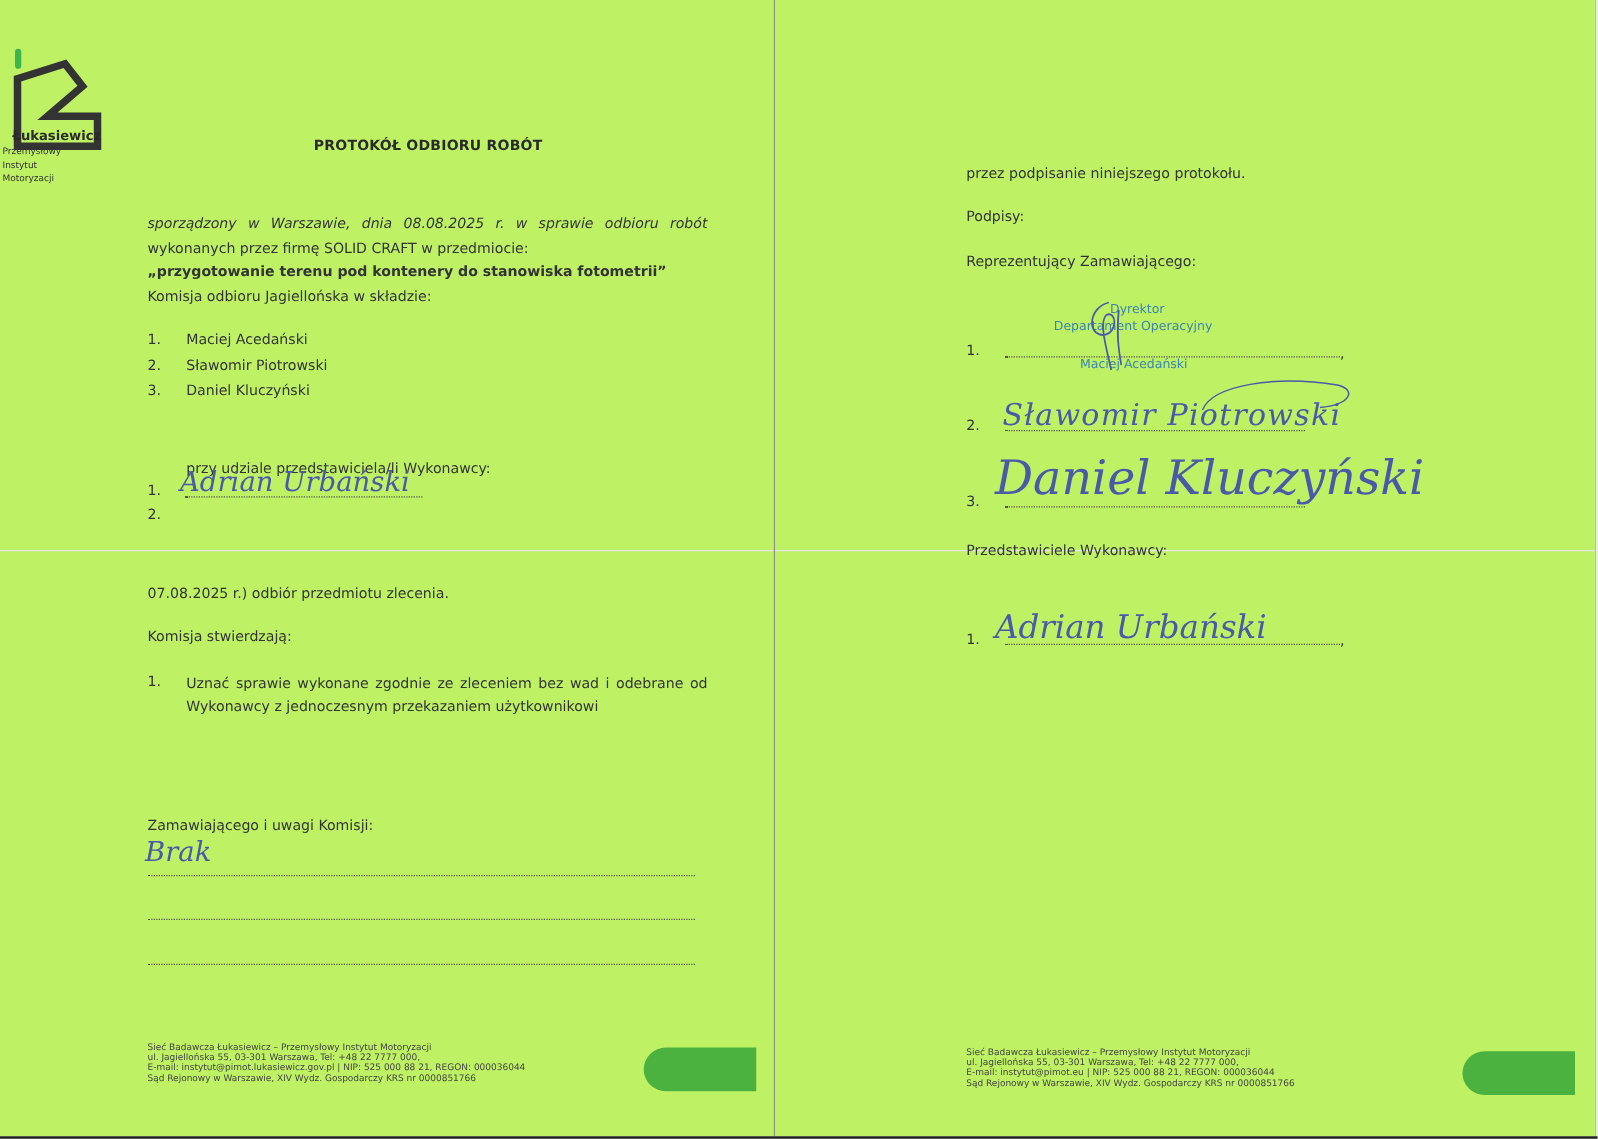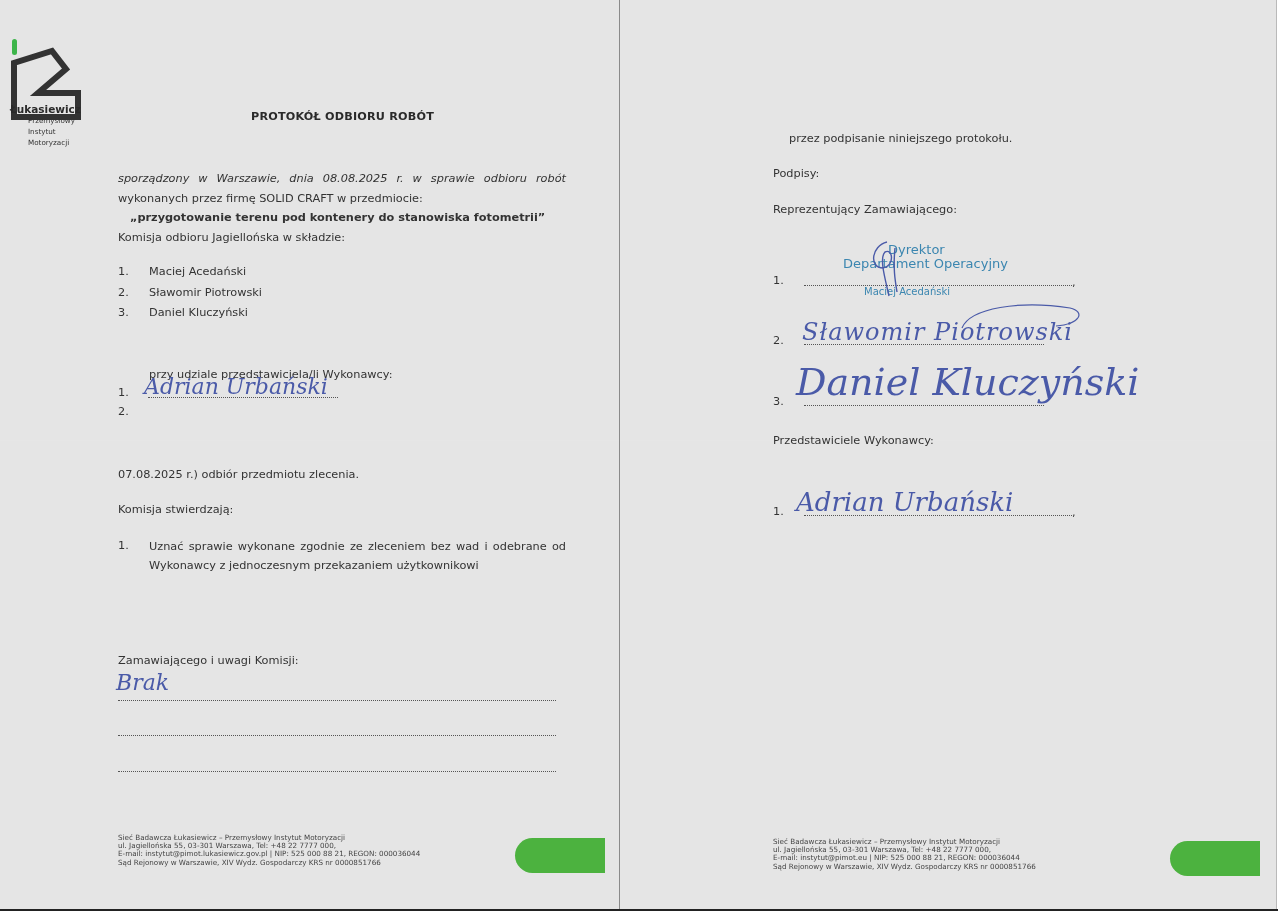--- a/index.html
+++ b/index.html
@@ -2,44 +2,44 @@
 <html><head>
 <meta charset="utf-8">
 <style>
   html, body { margin:0; padding:0; }
   body {
     width:1278px; height:911px; position:relative; overflow:hidden;
     background:#ffffff;
     font-family:"DejaVu Sans", "Liberation Sans", sans-serif;
     color:#2b2b2b;
   }
-  .page { position:absolute; top:0; height:909px; background:#e5e5e5; }
+  .page { position:absolute; top:0; height:909px; background:#bef264; }
   .page-left { left:0; width:619px; }
   .page-right { left:620px; width:656px; }
   .divider { position:absolute; left:619px; top:0; width:1px; height:909px; background:#8a8a8a; }
   .right-edge { position:absolute; left:1276px; top:0; width:1px; height:909px; background:#b9b9b9; }
   .bottom-border { position:absolute; left:0; top:909px; width:1278px; height:2px; background:#222; }
   .fold { position:absolute; top:440px; height:1px; background:#e6e6e6; }
 
   .abs { position:absolute; }
   .txt { font-size:11.3px; line-height:14px; white-space:nowrap; color:#333; }
   .just { text-align:justify; text-align-last:justify; white-space:nowrap; }
   .bold { font-weight:bold; }
 
   
   .logo { left:8px; top:17px; width:80px; height:130px; }
   .logo-name { font-size:10.5px; font-weight:bold; color:#2a2a2a; left:10px; top:103px; }
-  .logo-sub { font-size:7.2px; line-height:10.5px; color:#333; left:28px; }
+  .logo-sub { font-size:7.2px; line-height:10.5px; color:#333; left:2px; }
 
   .title { left:251px; top:110px; font-size:11.2px; font-weight:bold; letter-spacing:0.2px; color:#2a2a2a; }
 
   .num { position:absolute; font-size:11.3px; color:#333; }
   .dots { position:absolute; height:0; border-bottom:1px dotted #555; }
   .sig { position:absolute; font-family:"DejaVu Serif", "Liberation Serif", serif; font-style:italic; color:#4a5aa8; white-space:nowrap; }
-  .stamp { position:absolute; color:#3b86b0; font-size:13px; white-space:nowrap; }
+  .stamp { position:absolute; color:#3b86b0; font-size:10px; white-space:nowrap; }
 
   .footer { font-size:7.2px; line-height:8.2px; color:#444; white-space:nowrap; }
   .green-tab { position:absolute; background:#4cb23f; border-radius:18px 0 0 18px; }
 </style>
 </head>
 <body>
 
 <div class="page page-left">
 
   <svg class="abs logo" viewBox="0 0 80 90" width="80" height="90">
@@ -48,21 +48,21 @@
   </svg>
   <div class="abs logo-name">Łukasiewicz</div>
   <div class="abs logo-sub" style="top:116px">Przemysłowy</div>
   <div class="abs logo-sub" style="top:127px">Instytut</div>
   <div class="abs logo-sub" style="top:138px">Motoryzacji</div>
 
   <div class="abs title">PROTOKÓŁ ODBIORU ROBÓT</div>
 
   <div class="abs txt just" style="left:118px; top:172px; width:448px;font-style:italic;">sporządzony w Warszawie, dnia 08.08.2025 r. w sprawie odbioru robót</div>
   <div class="abs txt" style="left:118px; top:192px;">wykonanych przez firmę SOLID CRAFT  w przedmiocie:</div>
-  <div class="abs txt bold" style="left:130px; top:211px;">„przygotowanie terenu pod kontenery do stanowiska fotometrii”</div>
+  <div class="abs txt bold" style="left:118px; top:211px;">„przygotowanie terenu pod kontenery do stanowiska fotometrii”</div>
   <div class="abs txt" style="left:118px; top:231px;">Komisja odbioru Jagiellońska w składzie:</div>
 
   <div>
     <span class="num" style="left:118px; top:265px;">1.</span>
     <span class="abs txt" style="left:149px; top:265px;">Maciej Acedański</span>
     <span class="num" style="left:118px; top:286px;">2.</span>
     <span class="abs txt" style="left:149px; top:286px;">Sławomir Piotrowski</span>
     <span class="num" style="left:118px; top:306px;">3.</span>
     <span class="abs txt" style="left:149px; top:306px;">Daniel Kluczyński</span>
   </div>
@@ -95,21 +95,21 @@
     <div>Sąd Rejonowy w Warszawie, XIV Wydz. Gospodarczy KRS nr 0000851766</div>
   </div>
   <div class="green-tab" style="left:515px; top:838px; width:90px; height:35px;"></div>
 </div>
 
 <div class="divider"></div>
 
 <div class="page page-right">
   <div class="fold" style="left:0; width:656px;"></div>
 
-  <div class="abs txt" style="left:153px; top:132px;margin-left:16px;">przez podpisanie niniejszego protokołu.</div>
+  <div class="abs txt" style="left:153px; top:132px;">przez podpisanie niniejszego protokołu.</div>
 
   <div class="abs txt" style="left:153px; top:167px;">Podpisy:</div>
   <div class="abs txt" style="left:153px; top:203px;">Reprezentujący Zamawiającego:</div>
 
   <div>
     <span class="num" style="left:153px; top:274px;">1.</span>
     <div class="dots" style="left:184px; top:285px; width:268px;"></div>
     <span class="num" style="left:452px; top:276px;">,</span>
     <span class="stamp" style="left:268px; top:242px;">Dyrektor</span>
     <span class="stamp" style="left:223px; top:256px;">Departament Operacyjny</span>

